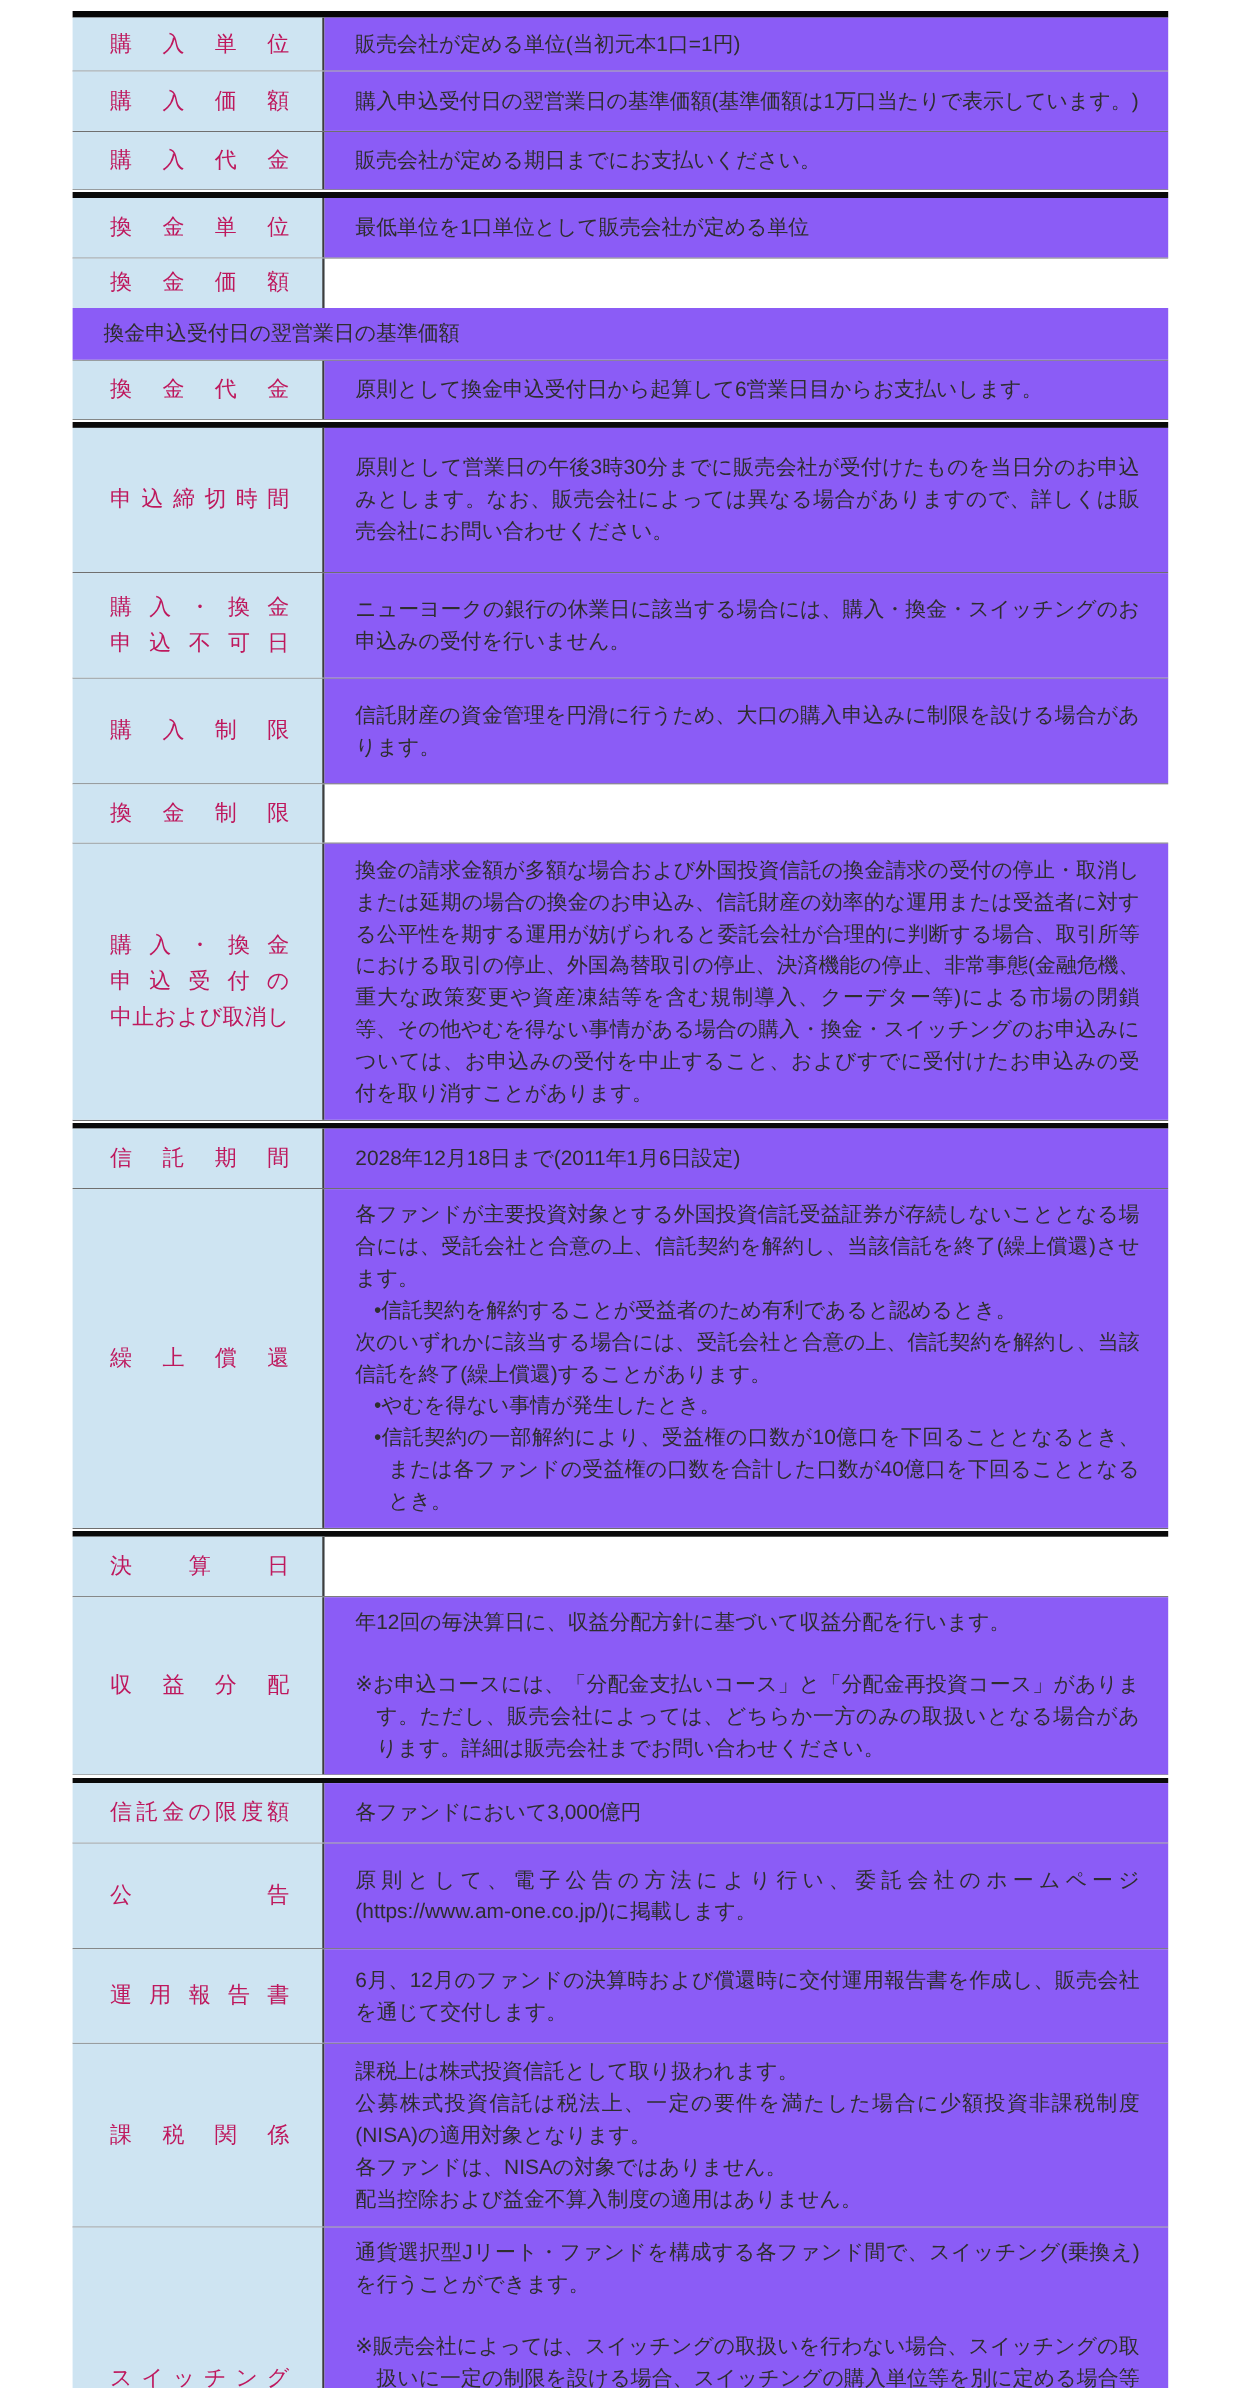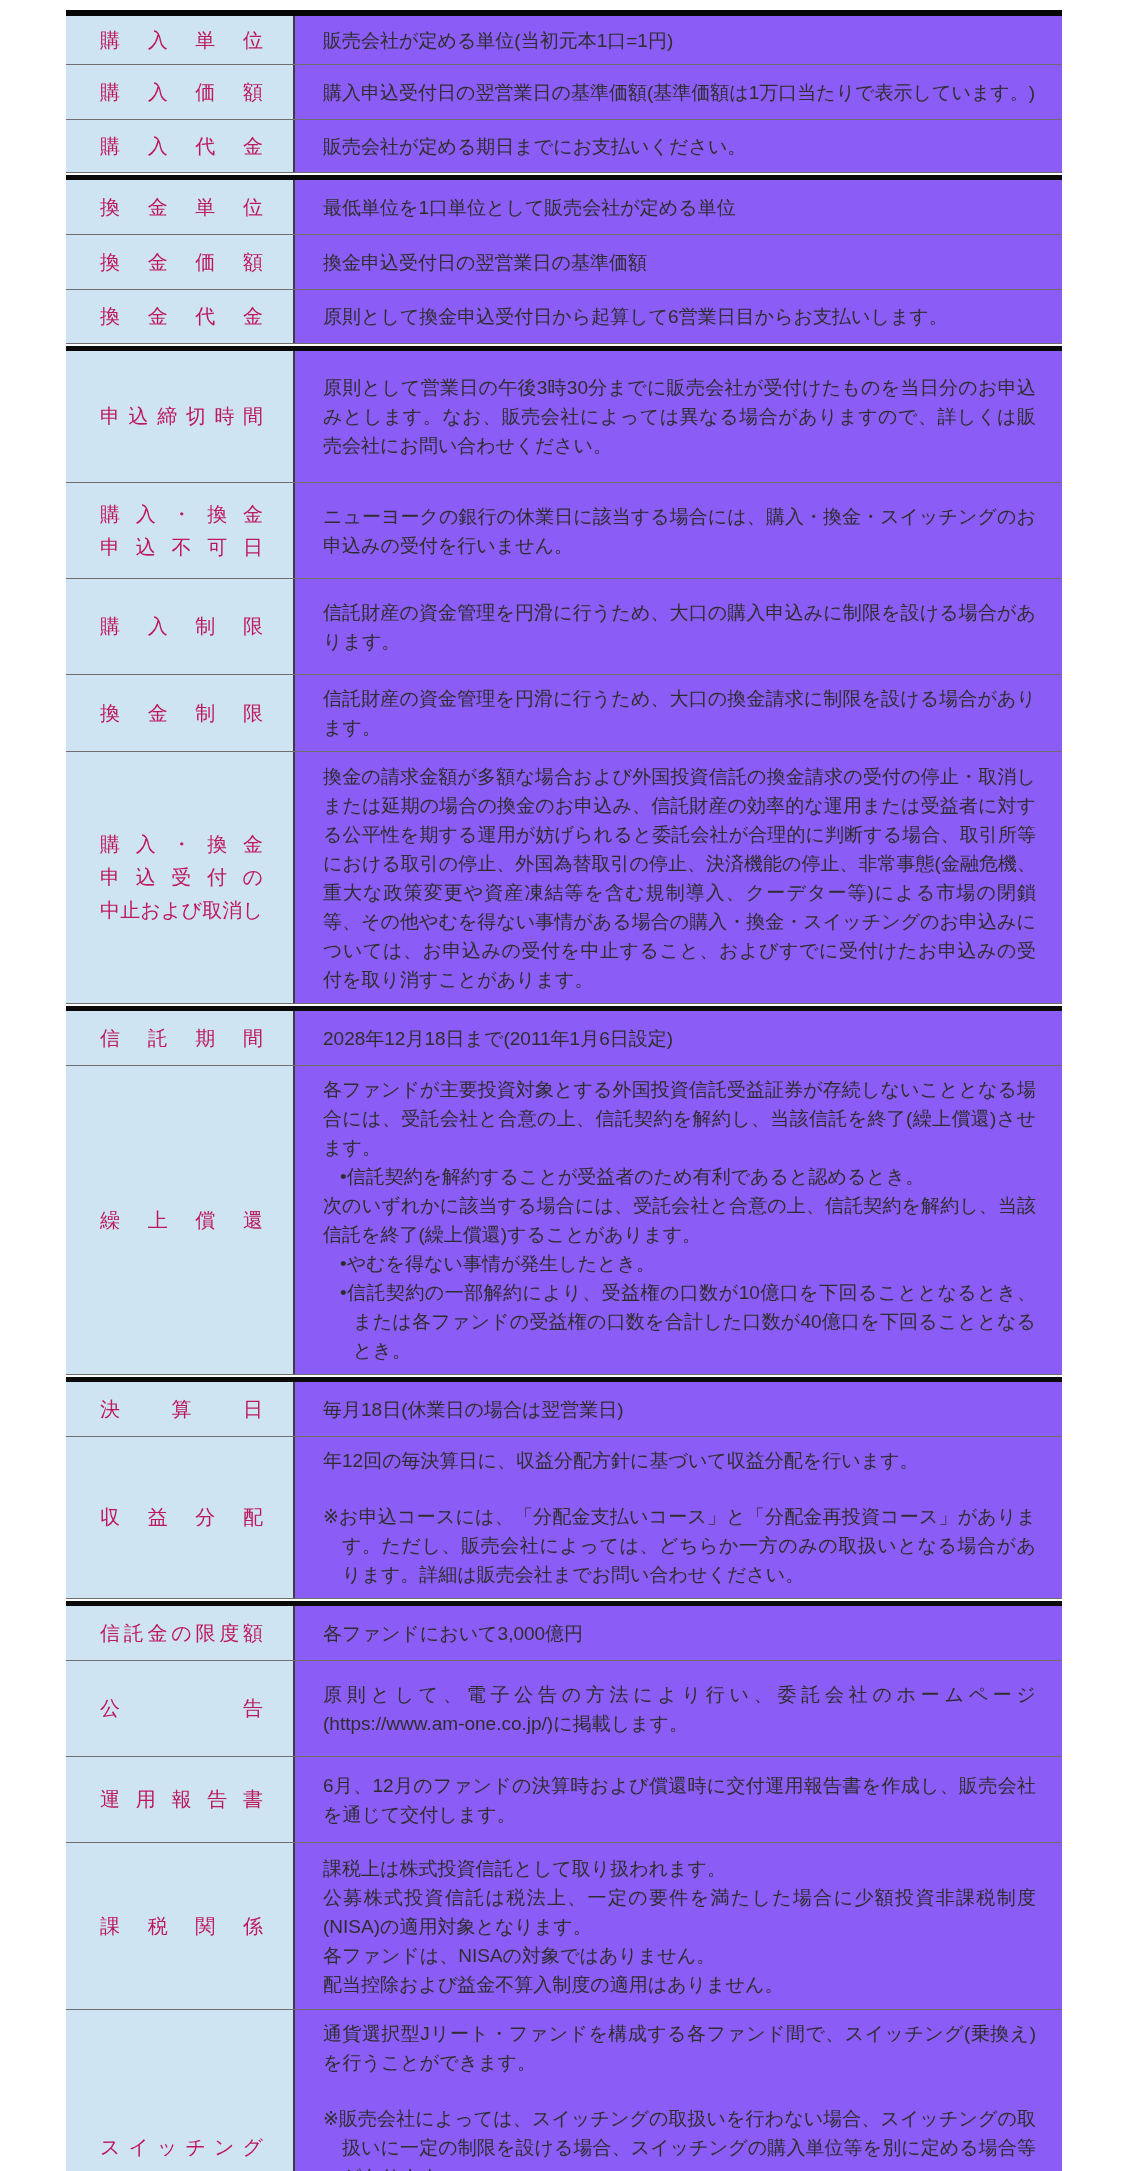--- a/index.html
+++ b/index.html
@@ -92,21 +92,21 @@
       </div>
       <div class="thick-sep"></div>
       <div class="row" style="min-height: 54px;">
         <div class="cell-label">
           <div class="label-line">換金単位</div>
         </div>
         <div class="cell-content">
           <div class="para p">最低単位を1口単位として販売会社が定める単位</div>
         </div>
       </div>
-      <div class="row thin-top" style="min-height: 55px;">
+      <div class="row thin-top" style="min-height: 55px; flex-direction: column;">
         <div class="cell-label">
           <div class="label-line">換金価額</div>
         </div>
         <div class="cell-content">
           <div class="para p">換金申込受付日の翌営業日の基準価額</div>
         </div>
       </div>
       <div class="row thin-top" style="min-height: 54px;">
         <div class="cell-label">
           <div class="label-line">換金代金</div>
@@ -137,23 +137,20 @@
         <div class="cell-label">
           <div class="label-line">購入制限</div>
         </div>
         <div class="cell-content">
           <div class="para p">信託財産の資金管理を円滑に行うため、大口の購入申込みに制限を設ける場合があります。</div>
         </div>
       </div>
       <div class="row thin-top" style="min-height: 54px;">
         <div class="cell-label">
           <div class="label-line">換金制限</div>
-        </div>
-        <div class="cell-content">
-          <div class="para p">信託財産の資金管理を円滑に行うため、大口の換金請求に制限を設ける場合があります。</div>
         </div>
       </div>
       <div class="row thin-top" style="min-height: 252px;">
         <div class="cell-label">
           <div class="label-line">購入・換金</div>
           <div class="label-line">申込受付の</div>
           <div class="label-line">中止および取消し</div>
         </div>
         <div class="cell-content">
           <div class="para p">換金の請求金額が多額な場合および外国投資信託の換金請求の受付の停止・取消しまたは延期の場合の換金のお申込み、信託財産の効率的な運用または受益者に対する公平性を期する運用が妨げられると委託会社が合理的に判断する場合、取引所等における取引の停止、外国為替取引の停止、決済機能の停止、非常事態(金融危機、重大な政策変更や資産凍結等を含む規制導入、クーデター等)による市場の閉鎖等、その他やむを得ない事情がある場合の購入・換金・スイッチングのお申込みについては、お申込みの受付を中止すること、およびすでに受付けたお申込みの受付を取り消すことがあります。</div>
@@ -178,23 +175,20 @@
           <div class="para p">次のいずれかに該当する場合には、受託会社と合意の上、信託契約を解約し、当該信託を終了(繰上償還)することがあります。</div>
           <div class="para bullet">•やむを得ない事情が発生したとき。</div>
           <div class="para bullet">•信託契約の一部解約により、受益権の口数が10億口を下回ることとなるとき、または各ファンドの受益権の口数を合計した口数が40億口を下回ることとなるとき。</div>
         </div>
       </div>
       <div class="thick-sep"></div>
       <div class="row" style="min-height: 54px;">
         <div class="cell-label">
           <div class="label-line">決算日</div>
         </div>
-        <div class="cell-content">
-          <div class="para p">毎月18日(休業日の場合は翌営業日)</div>
-        </div>
       </div>
       <div class="row thin-top" style="min-height: 144px;">
         <div class="cell-label">
           <div class="label-line">収益分配</div>
         </div>
         <div class="cell-content">
           <div class="para p">年12回の毎決算日に、収益分配方針に基づいて収益分配を行います。</div>
           <div class="para note">※お申込コースには、「分配金支払いコース」と「分配金再投資コース」があります。ただし、販売会社によっては、どちらか一方のみの取扱いとなる場合があります。詳細は販売会社までお問い合わせください。</div>
         </div>
       </div>

